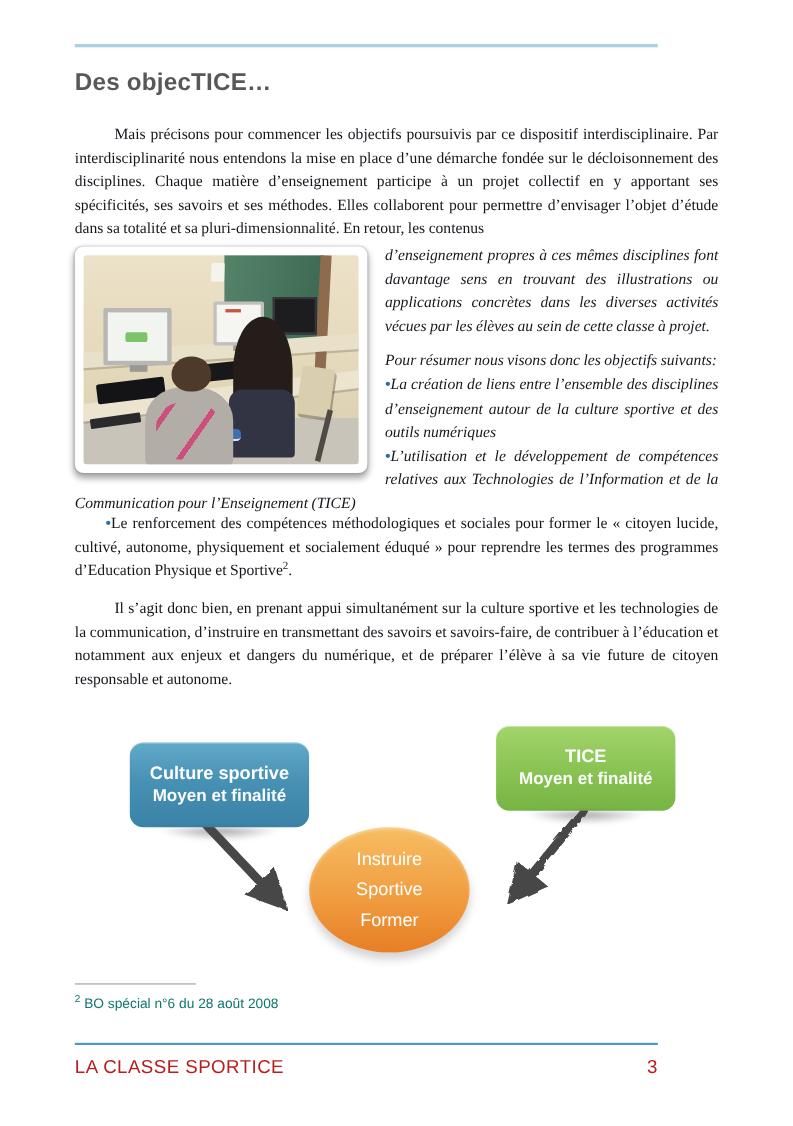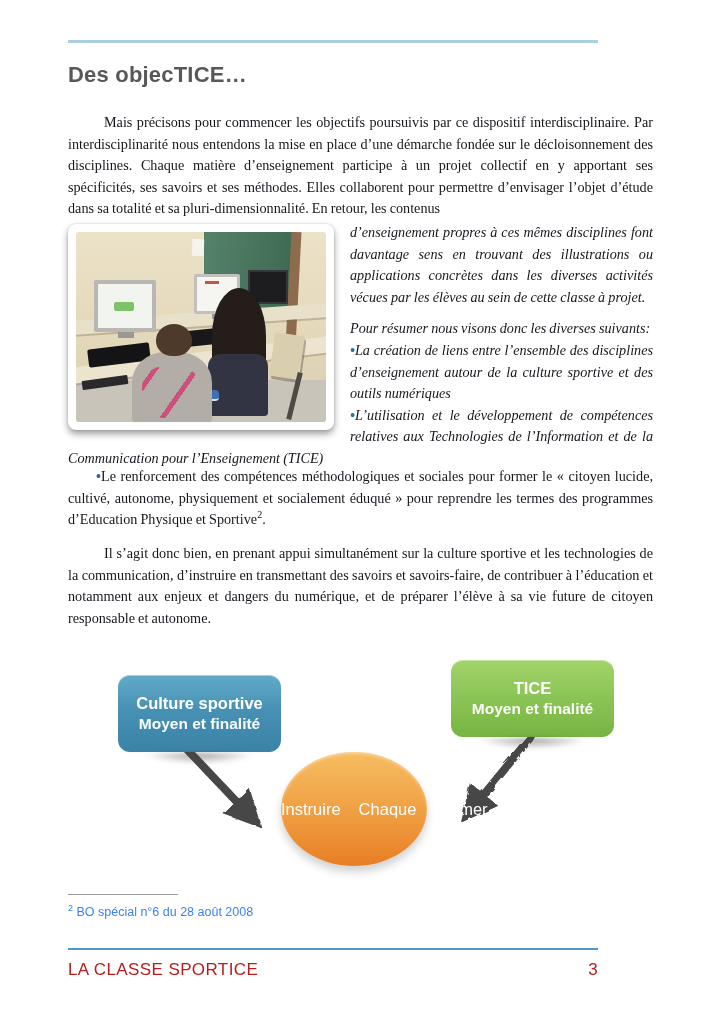--- a/index.html
+++ b/index.html
@@ -79,30 +79,29 @@
   .dbox-green { left:383px; top:8px; background:linear-gradient(180deg,#a2d46a 0%,#8ac455 50%,#77b443 100%); box-shadow:inset 0 1px 0 rgba(255,255,255,0.4); }
   .dbox::after {
     content:""; position:absolute; left:12px; right:12px; bottom:-17px; height:16px;
     background:radial-gradient(55% 100% at 50% 0%, rgba(70,70,70,0.55), rgba(70,70,70,0) 72%);
     border-radius:0 0 50% 50%; filter:blur(2px);
   }
   .ellipse {
     position:absolute; left:213px; top:100px; width:146px; height:114px; border-radius:50%;
     background:linear-gradient(180deg,#f7bd62 0%,#f09d41 55%,#e77e25 100%);
     color:#fff; font-family:"Liberation Sans", sans-serif; font-size:16.5px; line-height:28px;
-    display:flex; flex-direction:row; align-items:center; justify-content:space-between;
+    display:flex; flex-direction:column; align-items:center; justify-content:center;
     box-shadow:0 6px 9px rgba(0,0,0,0.18), inset 0 2px 3px rgba(255,255,255,0.35);
-    gap:18px;
   }
   .arrows-svg { position:absolute; left:0; top:0; width:585px; height:232px; }
 
   
   .footnote-block { position:absolute; left:68px; top:894px; width:400px; font-family:"Liberation Sans", sans-serif; }
   .footnote-rule { width:110px; height:1px; background:#9b9b9b; }
-  .footnote-text { margin-top:8px; font-size:12.5px; color:#3b82f6; }
+  .footnote-text { margin-top:8px; font-size:12.5px; color:#0f766e; }
   .footnote-text sup { font-size:9px; }
   .page-footer {
     position:absolute; left:68px; right:69px; top:948px;
     border-top:2px solid #4f97c4; padding-top:10px;
     display:flex; justify-content:space-between;
     font-family:"Liberation Sans", sans-serif; font-size:17px; color:#b91c1c; letter-spacing:0.4px;
   }
 </style>
 </head>
 <body>
@@ -148,21 +147,21 @@
         <div class="ph ph-chair-blue2"></div>
         <div class="ph ph-kid2-hair"></div>
         <div class="ph ph-kid2-body"></div>
         <div class="ph ph-shoe"></div>
         <div class="ph ph-kid1-body"></div>
         <div class="ph ph-kid1-stripe"></div>
         <div class="ph ph-kid1-head"></div>
       </div>
     </div>
     <p>d’enseignement propres à ces mêmes disciplines font davantage sens en trouvant des illustrations ou applications concrètes dans les diverses activités vécues par les élèves au sein de cette classe à projet.</p>
-    <p class="gap-sm">Pour résumer nous visons donc les diverses suivants:</p>
+    <p class="gap-sm">Pour résumer nous visons donc les objectifs suivants:</p>
     <p><span class="bullet">•</span><span>La création de liens entre l’ensemble des disciplines d’enseignement autour de la culture sportive et des outils numériques</span></p>
     <p><span class="bullet">•</span><span>L’utilisation et le développement de compétences relatives aux Technologies de l’Information et de la Communication pour l’Enseignement (TICE)</span></p>
   </div>
 
   <div class="zone body-text" style="top:466px;">
     <p class="indent-sm"><span class="bullet">•</span><span>Le renforcement des compétences méthodologiques et sociales pour former le « citoyen lucide, cultivé, autonome, physiquement et socialement éduqué » pour reprendre les termes des programmes d’Education Physique et Sportive</span><sup class="ref">2</sup><span>.</span></p>
   </div>
 
   <div class="zone body-text" style="top:543px;">
     <p class="indent">Il s’agit donc bien, en prenant appui simultanément sur la culture sportive et les technologies de la communication, d’instruire en transmettant des savoirs et savoirs-faire, de contribuer à l’éducation et notamment aux enjeux et dangers du numérique, et de préparer l’élève à sa vie future de citoyen responsable et autonome.</p>
@@ -189,21 +188,21 @@
     <div class="dbox dbox-blue">
       <div class="t1">Culture sportive</div>
       <div class="t2">Moyen et finalité</div>
     </div>
     <div class="dbox dbox-green">
       <div class="t1">TICE</div>
       <div class="t2">Moyen et finalité</div>
     </div>
     <div class="ellipse">
       <div>Instruire</div>
-      <div>Chaque</div>
+      <div>Sportive</div>
       <div>Former</div>
     </div>
   </div>
 
   <div class="footnote-block">
     <div class="footnote-rule"></div>
     <p class="footnote-text"><sup>2</sup> <span>BO spécial n°6 du 28 août 2008</span></p>
   </div>
 
   <div class="page-footer">

